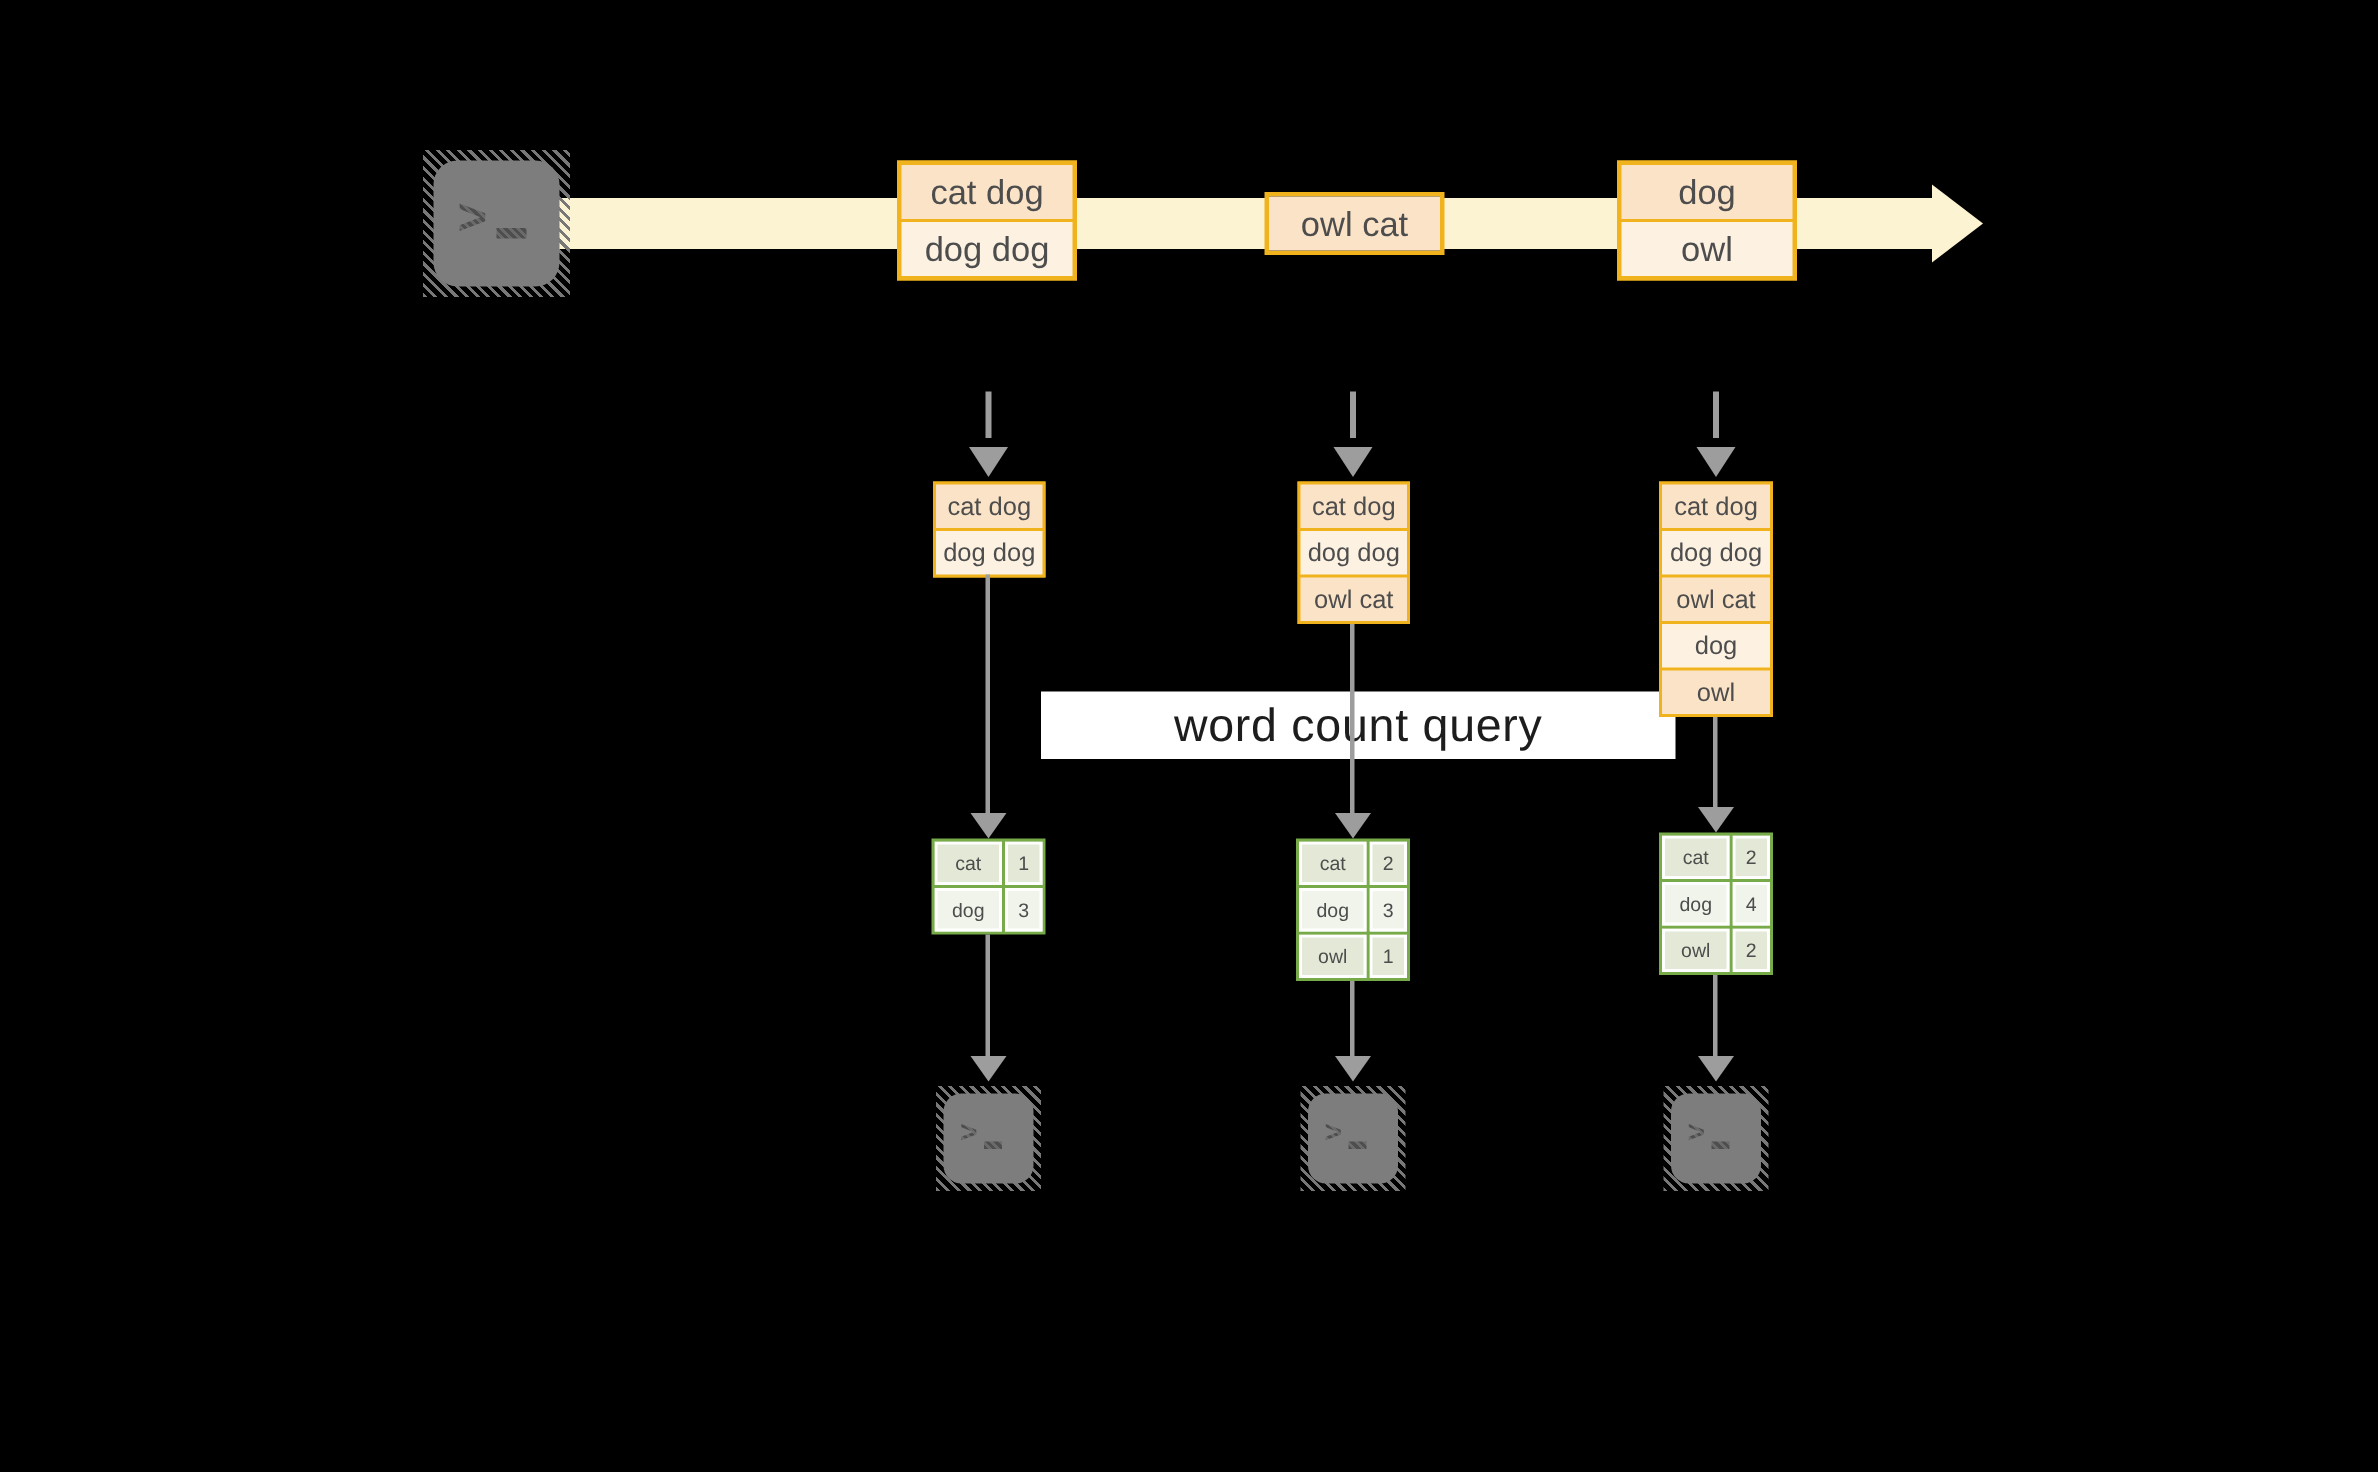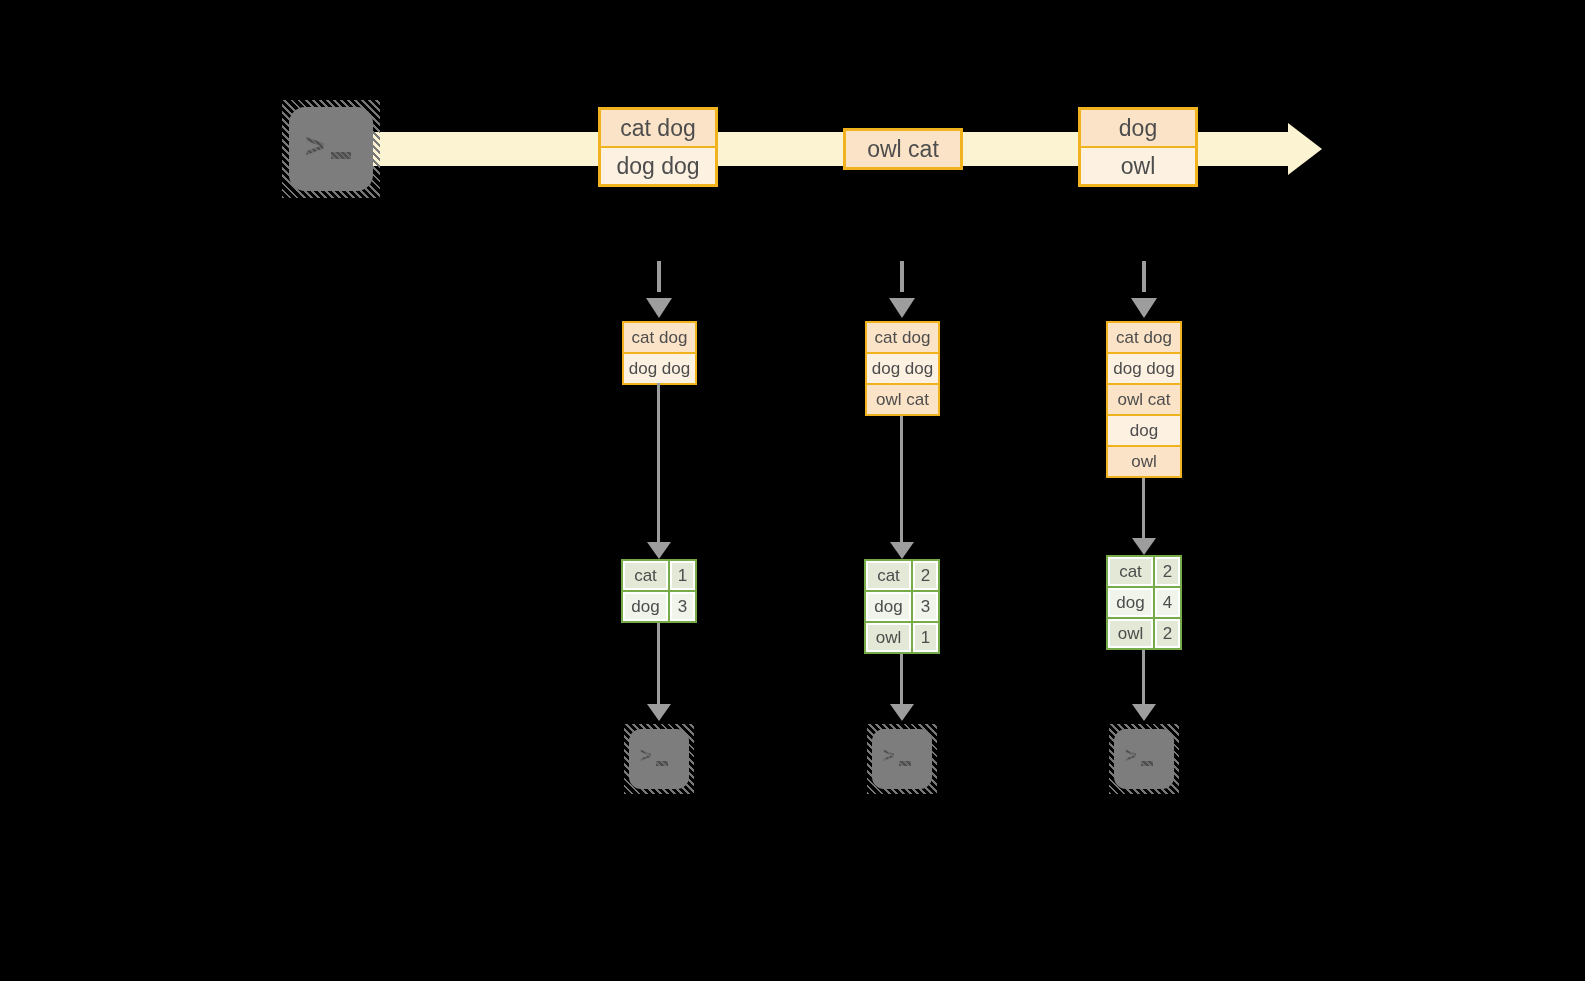--- a/index.html
+++ b/index.html
@@ -45,21 +45,21 @@
 
   
   .qbar { position:absolute; left:694px; top:461px; width:423px; height:45px;
     background:var(--query-bg); z-index:3; display:flex; align-items:center;
     justify-content:center; font-size:31px; color:var(--query-ink); letter-spacing:0.5px; }
 
   
   .gtable { position:absolute; z-index:2; display:grid; grid-template-columns:45px 25px;
     gap:2px; padding:2px; background:var(--green); }
   .gcell { height:29px; display:flex; align-items:center; justify-content:center;
-    font-size:17px; color:var(--ink); box-shadow:inset 0 0 0 2px #ffffff;
+    font-size:13px; color:var(--ink); box-shadow:inset 0 0 0 2px #ffffff;
     background:var(--sage-dark); }
   .gcell.light { background:var(--sage-light); }
 
   
   .dash  { position:absolute; width:4px; background:var(--arrow); z-index:2; }
   .vline { position:absolute; width:3px; background:var(--arrow); z-index:4; }
   .tri-down { position:absolute; width:0; height:0; z-index:4;
     border-left:12px solid transparent; border-right:12px solid transparent;
     border-top:17px solid var(--arrow); }
   .tri-down-lg { position:absolute; width:0; height:0; z-index:2;
@@ -110,20 +110,23 @@
     <div class="bcell">owl cat</div>
   </div>
   <div class="bbox over" style="left:1106px; top:321px; width:76px;">
     <div class="bcell">cat dog</div>
     <div class="bcell light">dog dog</div>
     <div class="bcell">owl cat</div>
     <div class="bcell light">dog</div>
     <div class="bcell">owl</div>
   </div>
 
+  <div class="qbar">
+    <span>word count query</span>
+  </div>
 
   <div class="vline" style="left:657px; top:383px; height:160px;"></div>
   <div class="tri-down" style="left:647px; top:542px;"></div>
   <div class="vline" style="left:900px; top:416px; height:127px;"></div>
   <div class="tri-down" style="left:890px; top:542px;"></div>
   <div class="vline" style="left:1142px; top:478px; height:61px;"></div>
   <div class="tri-down" style="left:1132px; top:538px;"></div>
 
   <div class="gtable" style="left:621px; top:559px;">
     <div class="gcell">cat</div>

